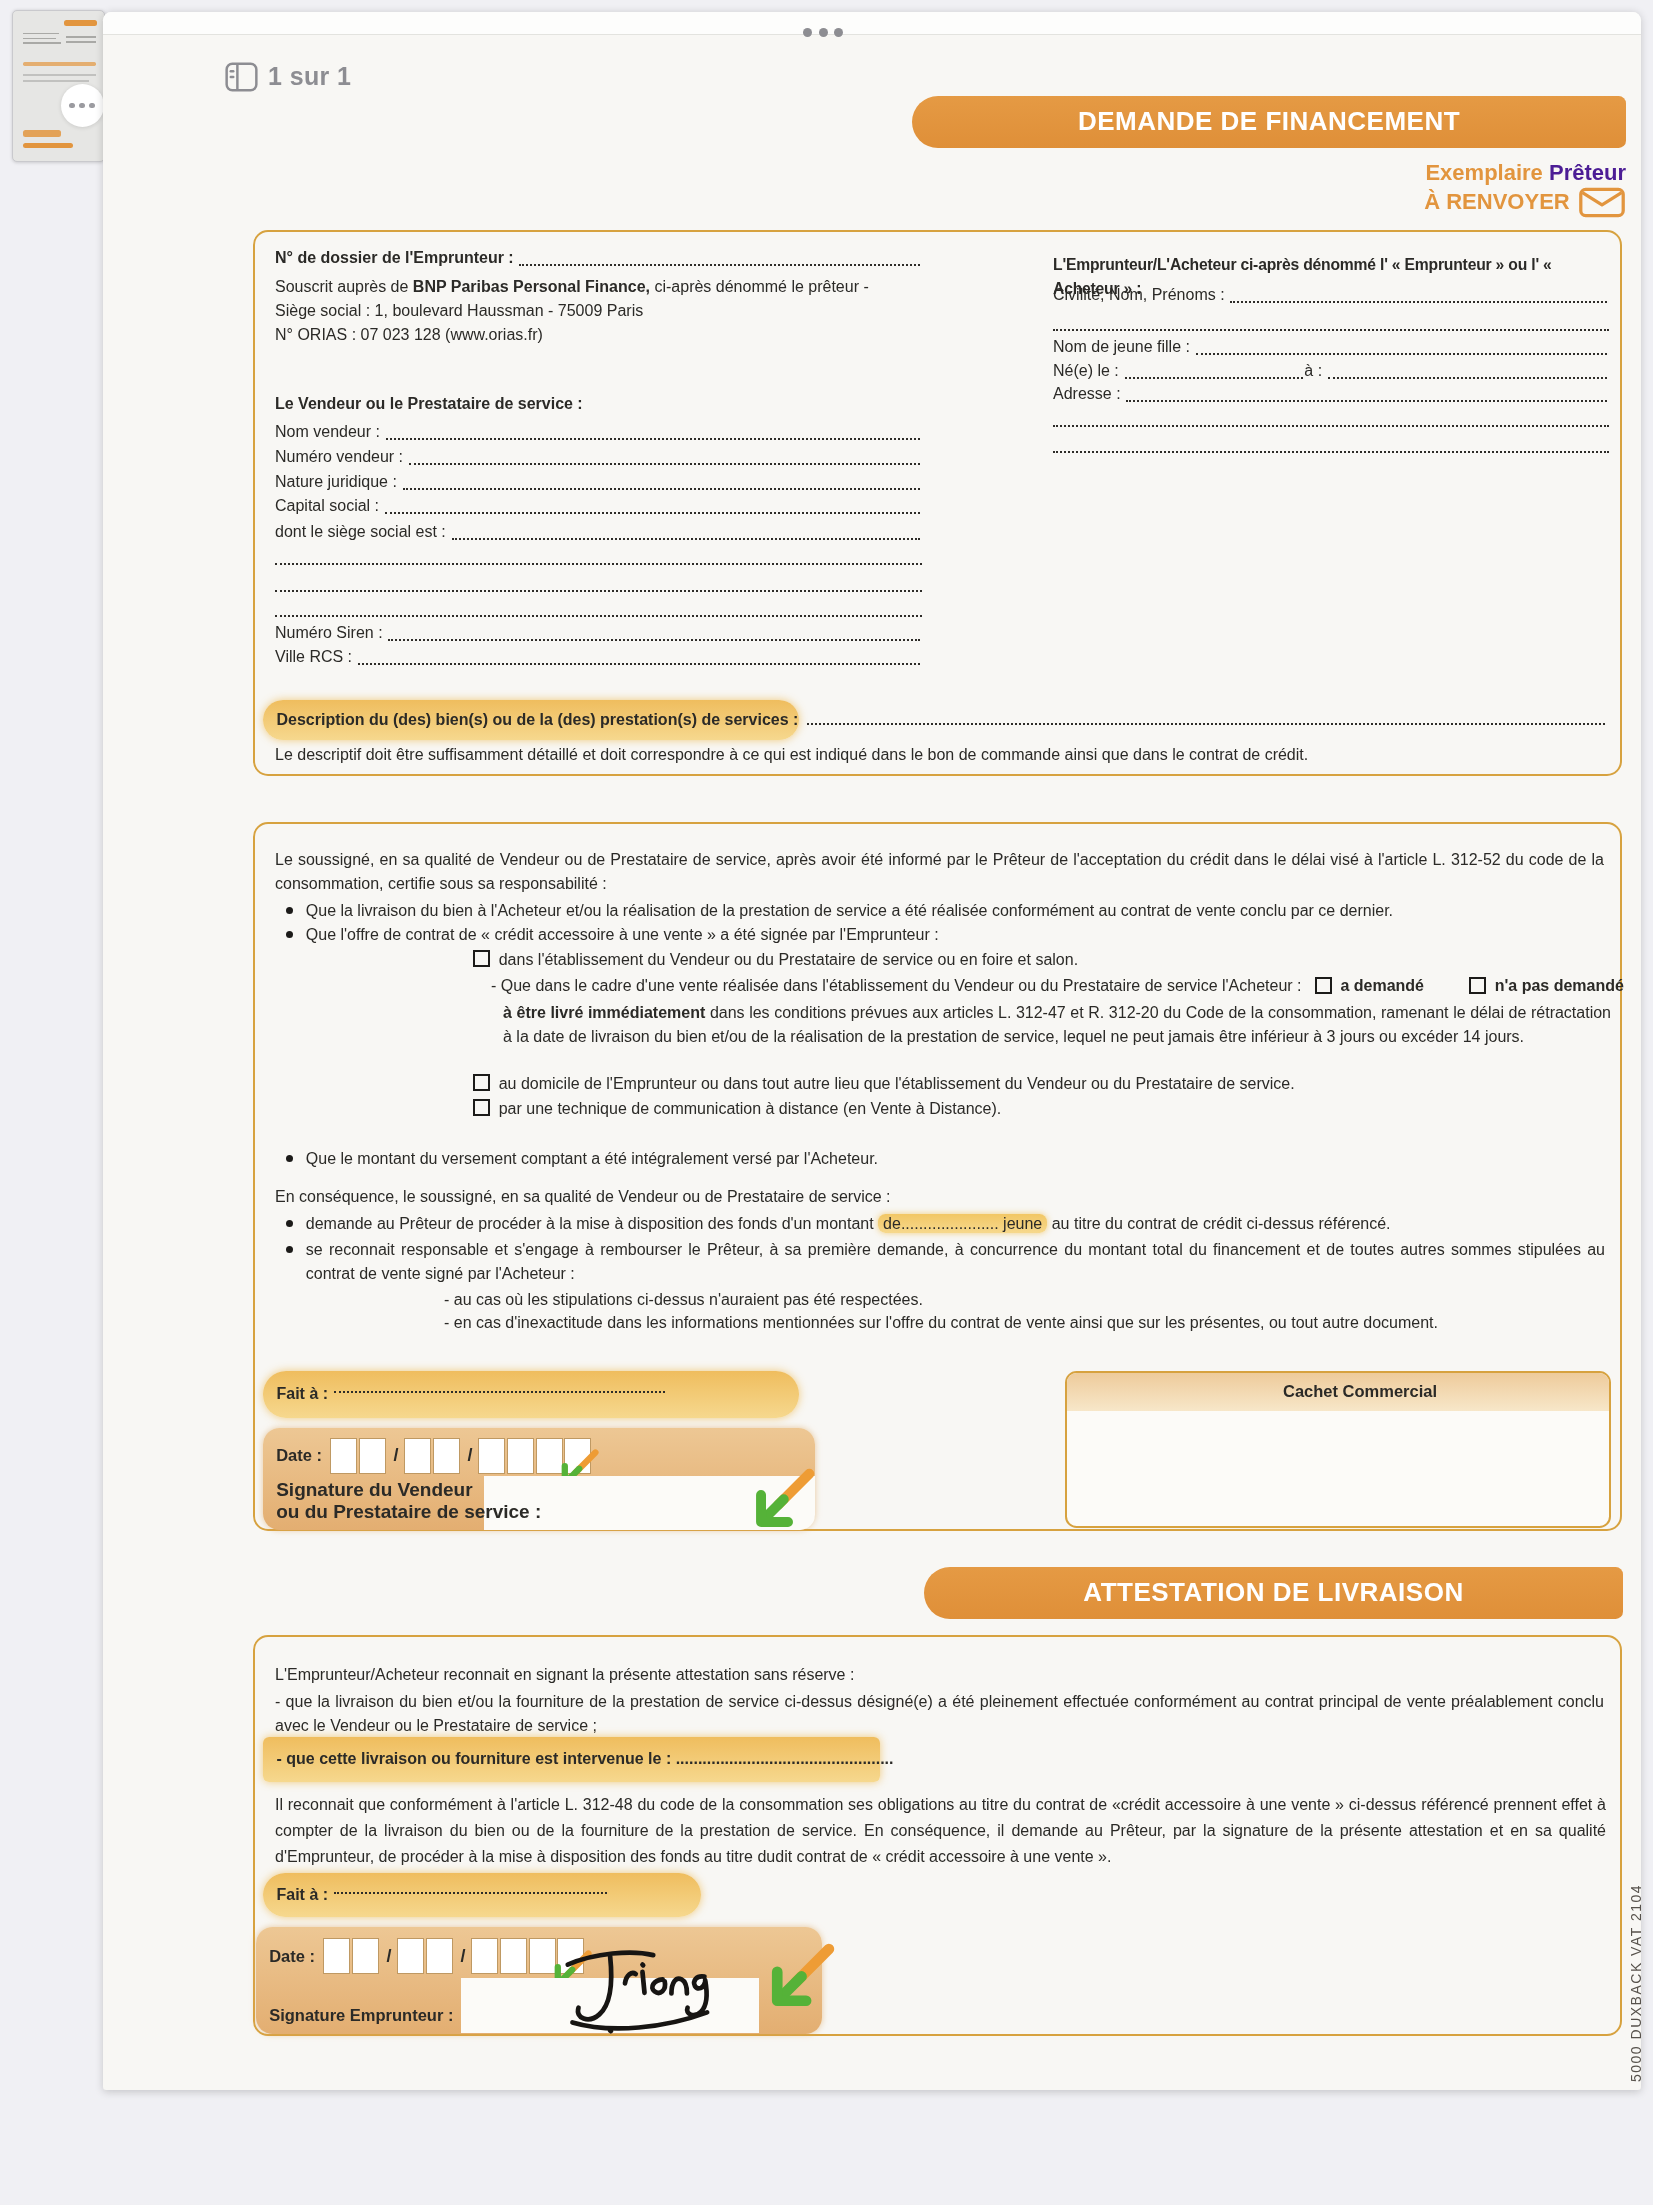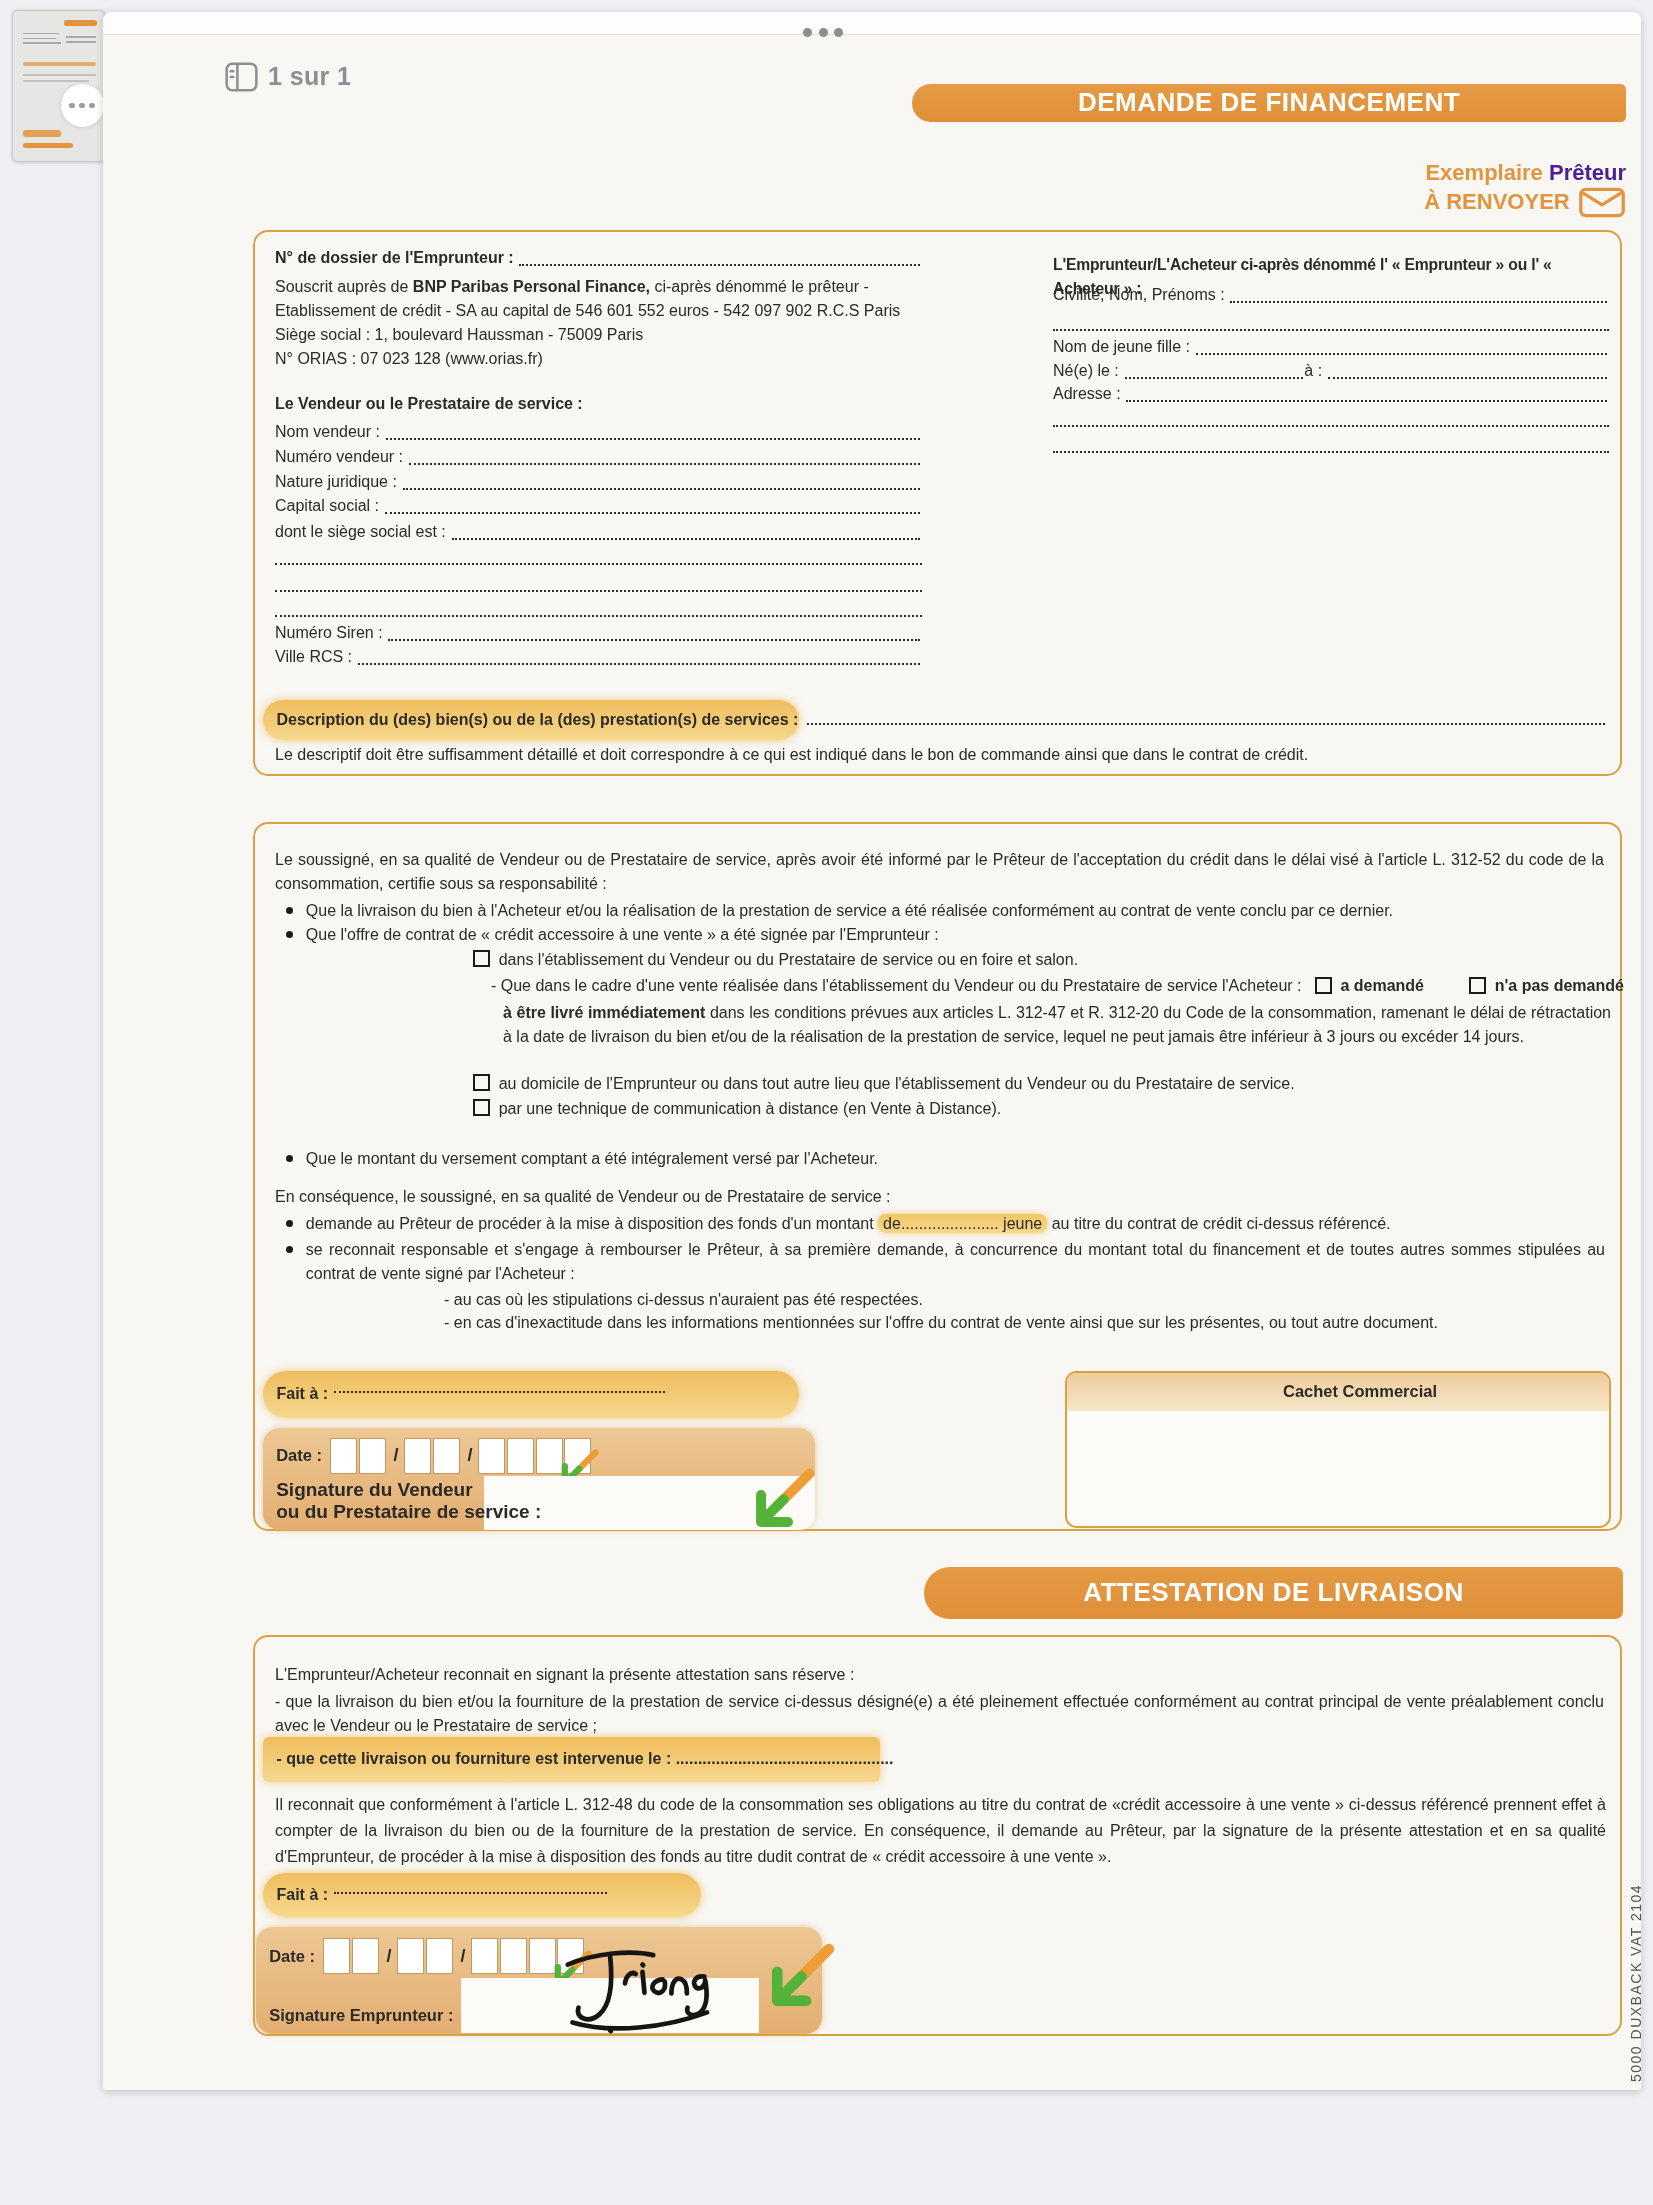--- a/index.html
+++ b/index.html
@@ -42,21 +42,21 @@
 
   .pagenav { left:122px; top:50px; display:flex; align-items:center; gap:10px; }
   .pagenav .lbl { font-size:25px; font-weight:600; color:#8d8d92; letter-spacing:0.4px; }
 
   .banner {
     background:linear-gradient(180deg,#e59a44,#df8f38);
     border-radius:26.5px 7.4px 7.4px 26.5px;
     display:flex; align-items:center; justify-content:center;
     color:#fff; font-weight:bold; font-size:26px; letter-spacing:0.5px;
   }
-  .banner1 { left:809px; top:72px; width:714px; height:38px; }
+  .banner1 { left:809px; top:84px; width:714px; height:52px; }
   .banner2 { left:821px; top:1555px; width:699px; height:52px; }
 
   .copyline { right:15px; top:147px; text-align:right; line-height:28px; font-size:22px; font-weight:bold; }
   .orange { color:#e2953e; }
   .dark { color:#4c1d95; }
   .renv { display:flex; align-items:center; gap:8.3px; justify-content:flex-end; }
 
   
   .box { border:2.5px solid #d7a23f; border-radius:15px; background:transparent; }
   .box1 { left:150px; top:218px; width:1369px; height:546px; }
@@ -172,21 +172,20 @@
   </div>
 
   <div class="abs box box1">
 
     <div class="abs fr t" style="left:20px;top:14px;width:647px;">
       <span class="lab b">N° de dossier de l'Emprunteur :</span>
       <span class="ld"></span>
     </div>
     <div class="abs t" style="left:20px;top:43px;width:661px;">
       <div><span>Souscrit auprès de </span><span class="b">BNP Paribas Personal Finance,</span><span> ci-après dénommé le prêteur -</span></div>
-      <div>Etablissement de crédit - SA au capital de 546 601 552 euros - 542 097 902 R.C.S Paris</div>
       <div>Siège social : 1, boulevard Haussman - 75009 Paris</div>
       <div>N° ORIAS : 07 023 128 (www.orias.fr)</div>
     </div>
 
     <div class="abs t b" style="left:20px;top:160px;">Le Vendeur ou le Prestataire de service :</div>
 
     <div class="abs fr t" style="left:20px;top:188px;width:647px;">
       <span class="lab">Nom vendeur :</span>
         <span class="ld"></span>
     </div>

